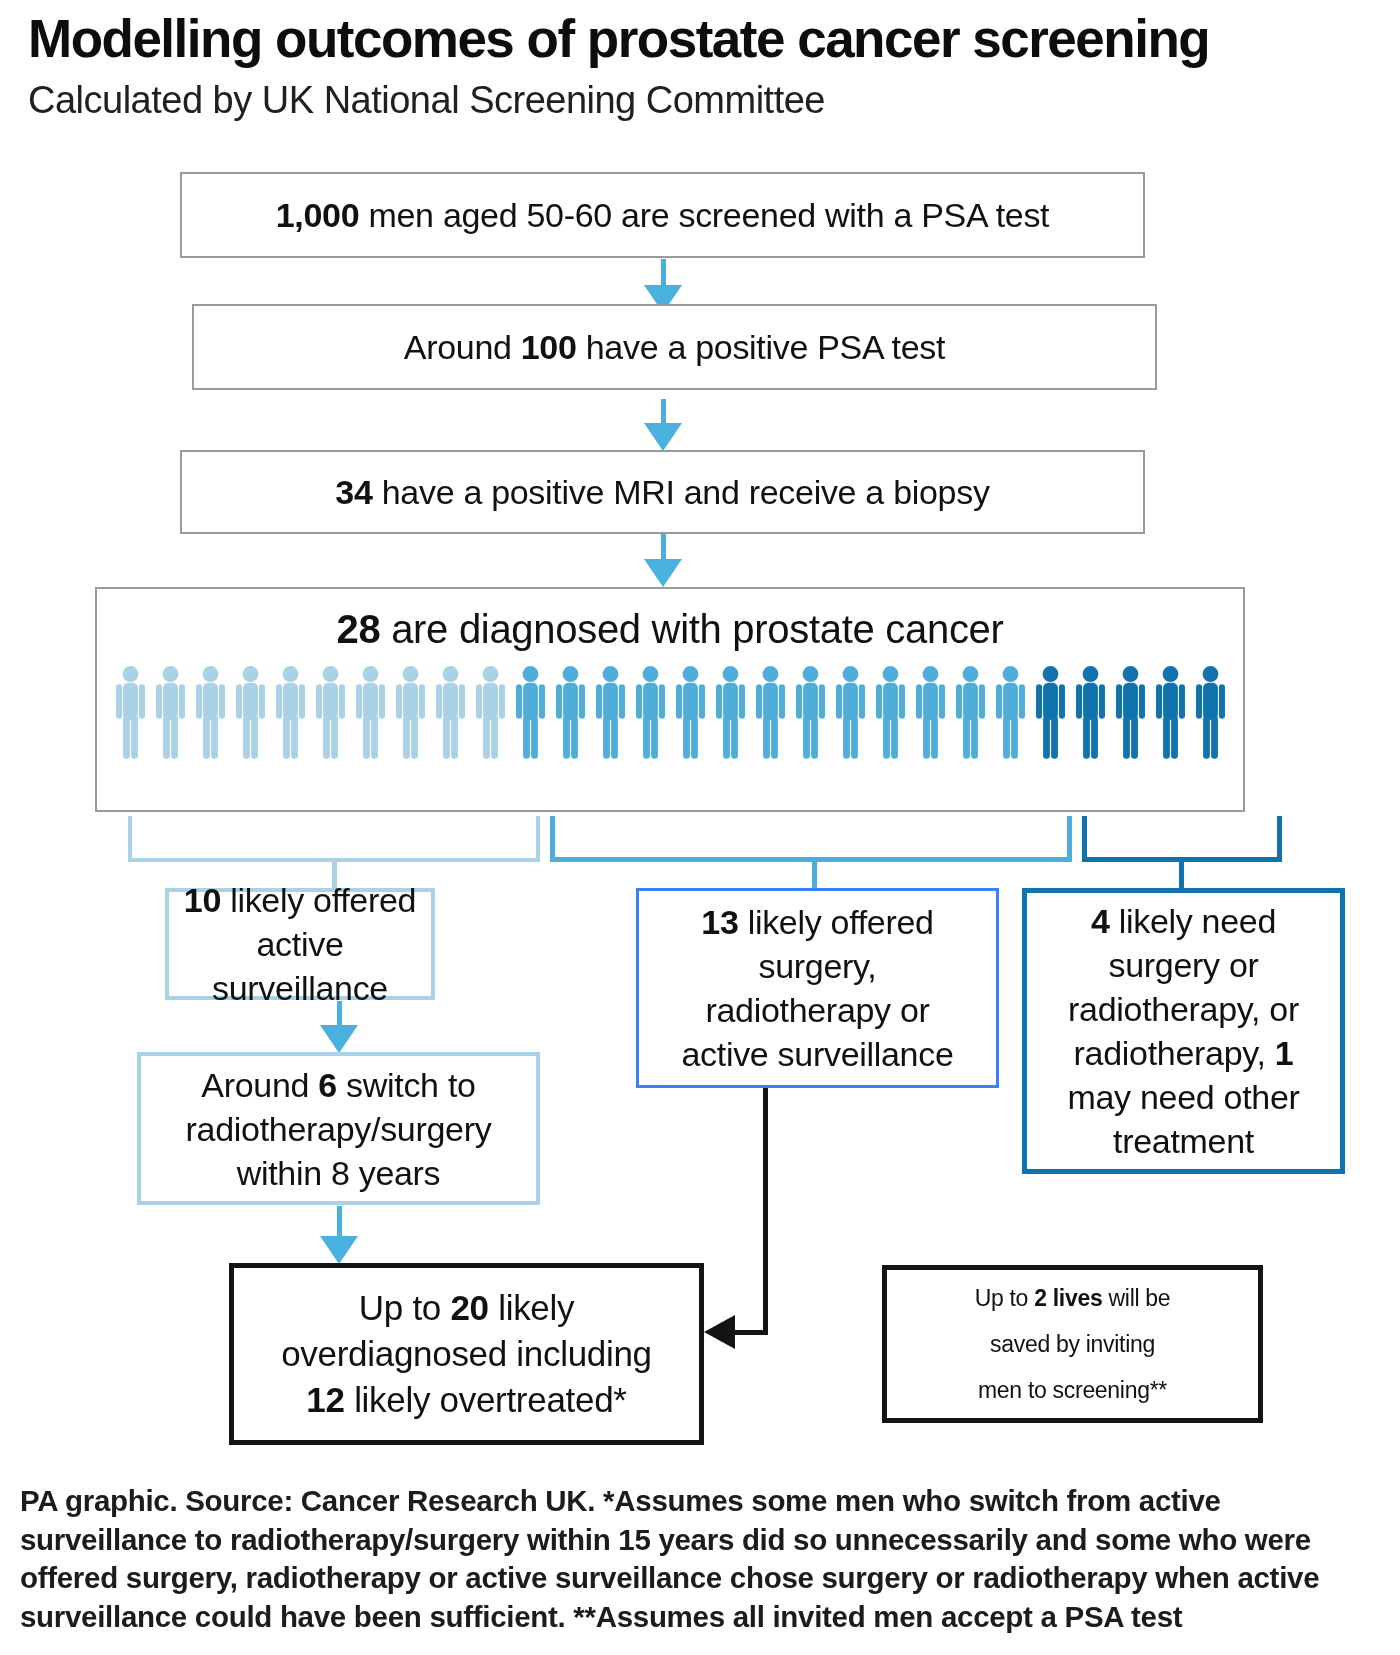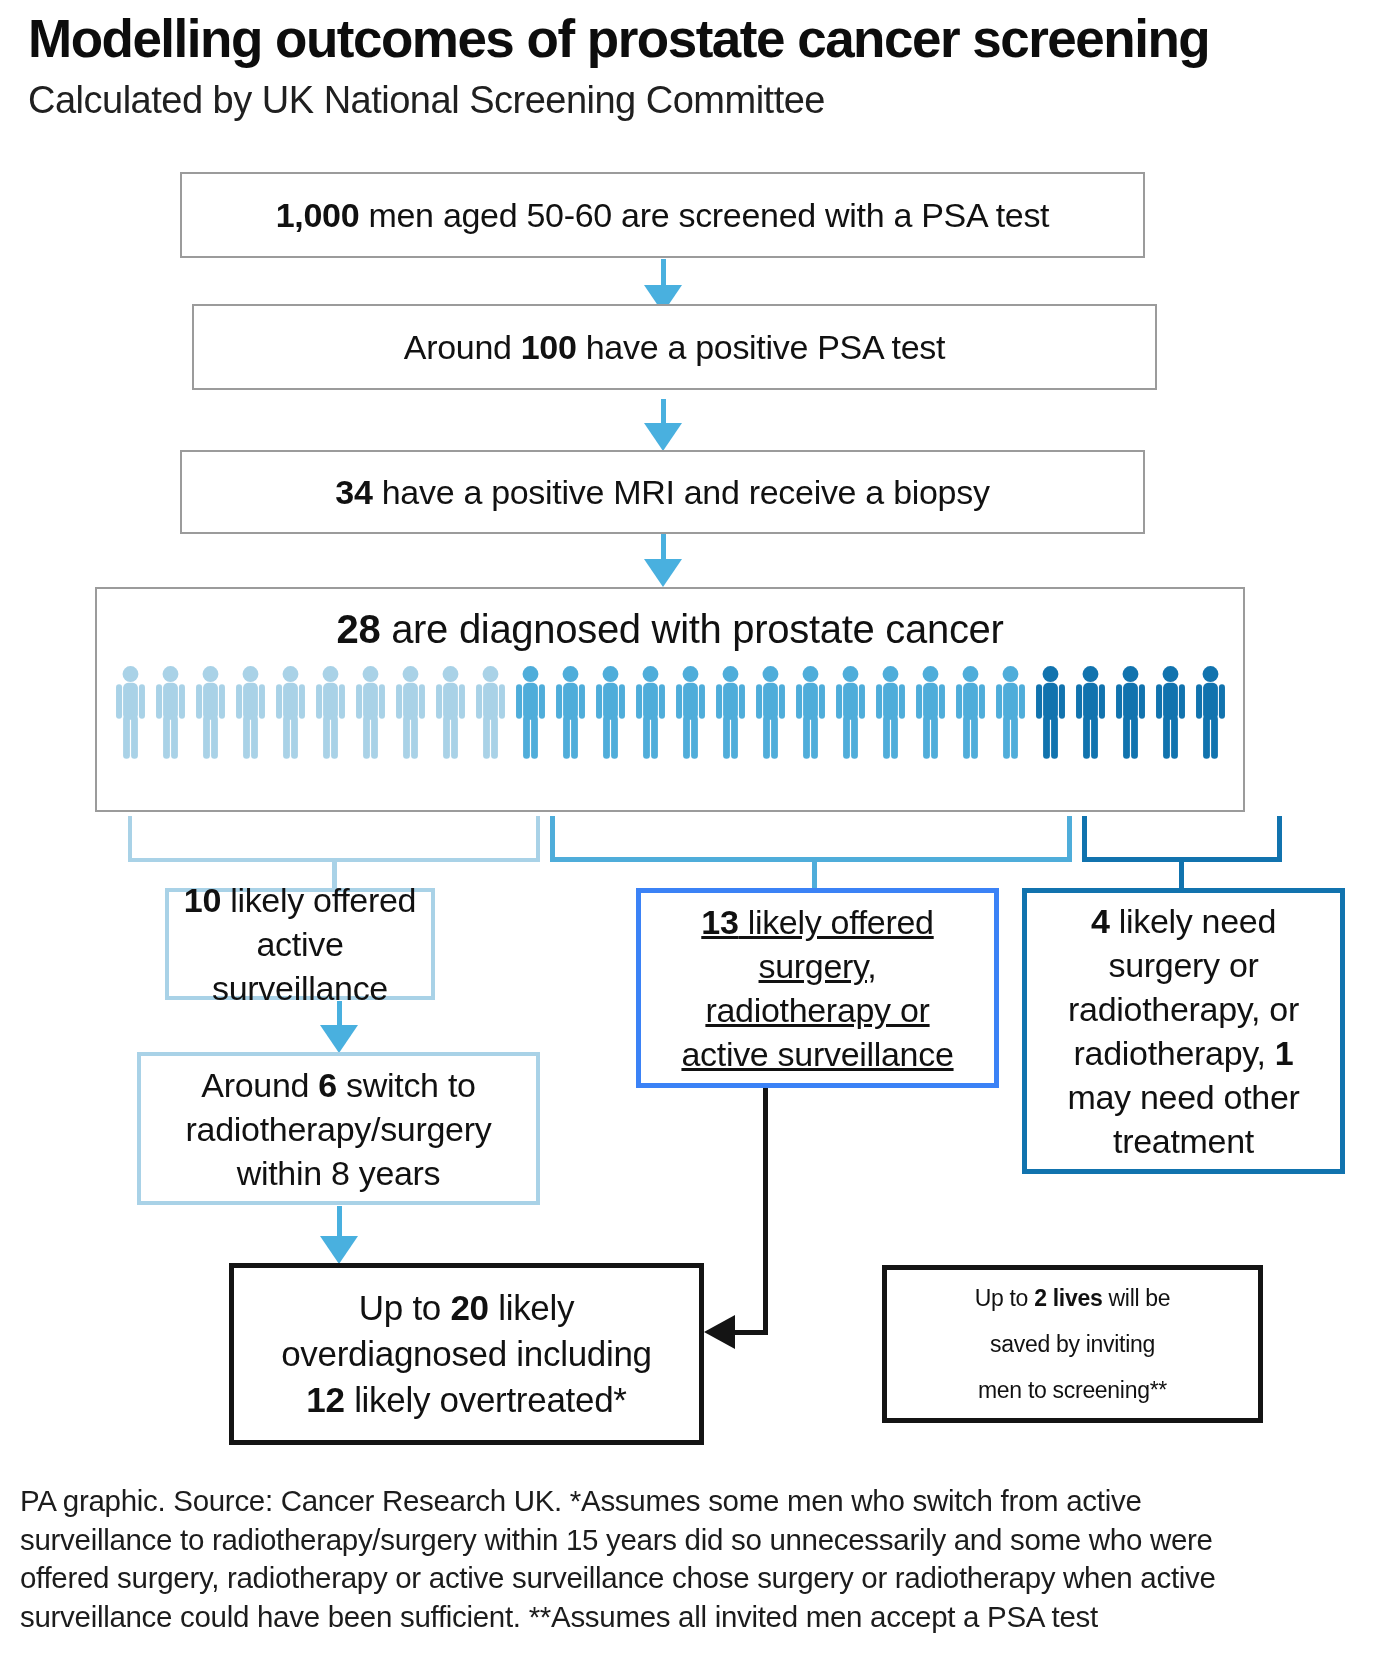--- a/index.html
+++ b/index.html
@@ -16,21 +16,21 @@
     font-size:38px; font-weight:400; letter-spacing:-0.5px; color:#202020;
   }
   .box {
     position:absolute; box-sizing:border-box; background:#fff;
     display:flex; align-items:center; justify-content:center;
     text-align:center; font-size:34px; line-height:44px; letter-spacing:-0.3px; color:#111;
   }
   .box b { font-weight:700; }
   .gray-border { border:2px solid #9b9b9b; }
   .pale-border { border:4px solid #a9d2e7; }
-  .medium-border { border:5px solid #3b82f6;text-decoration:underline; }
+  .medium-border { border:3px solid #3b82f6; }
   .dark-border { border:5px solid #1173ae; }
   .black-border { border:5px solid #141414; }
 
   .flow-box-1 { left:180px; top:172px; width:965px; height:86px;justify-content:center; }
   .flow-box-2 { left:180px; top:304px; width:965px; height:86px;margin-left:12px; }
   .flow-box-3 { left:180px; top:450px; width:965px; height:84px; }
 
   .arrow { position:absolute; width:38px; display:flex; flex-direction:column; align-items:center; }
   .arrow .shaft { width:5px; background:#49b0df; }
   .arrow .head {
@@ -76,21 +76,21 @@
   .conn-vert  { position:absolute; left:763px; top:1088px; width:5px; height:247px; background:#141414; }
   .conn-horiz { position:absolute; left:733px; top:1330px; width:35px; height:5px; background:#141414; }
   .conn-arrowhead {
     position:absolute; left:704px; top:1315px; width:0; height:0;
     border-top:17px solid transparent; border-bottom:17px solid transparent;
     border-right:31px solid #141414;
   }
 
   .footer-note {
     position:absolute; left:20px; top:1482px; width:1372px;
-    font-size:29.5px; line-height:38.5px; letter-spacing:-0.3px; color:#1c1c1c;
+    font-size:29.5px; line-height:38.5px; letter-spacing:-0.3px; color:#1c1c1c;font-weight:bold;
   }
 </style>
 </head>
 <body>
 
 <div class="canvas">
 
   <div class="page-title">Modelling outcomes of prostate cancer screening</div>
   <div class="page-subtitle">Calculated by UK National Screening Committee</div>
 

